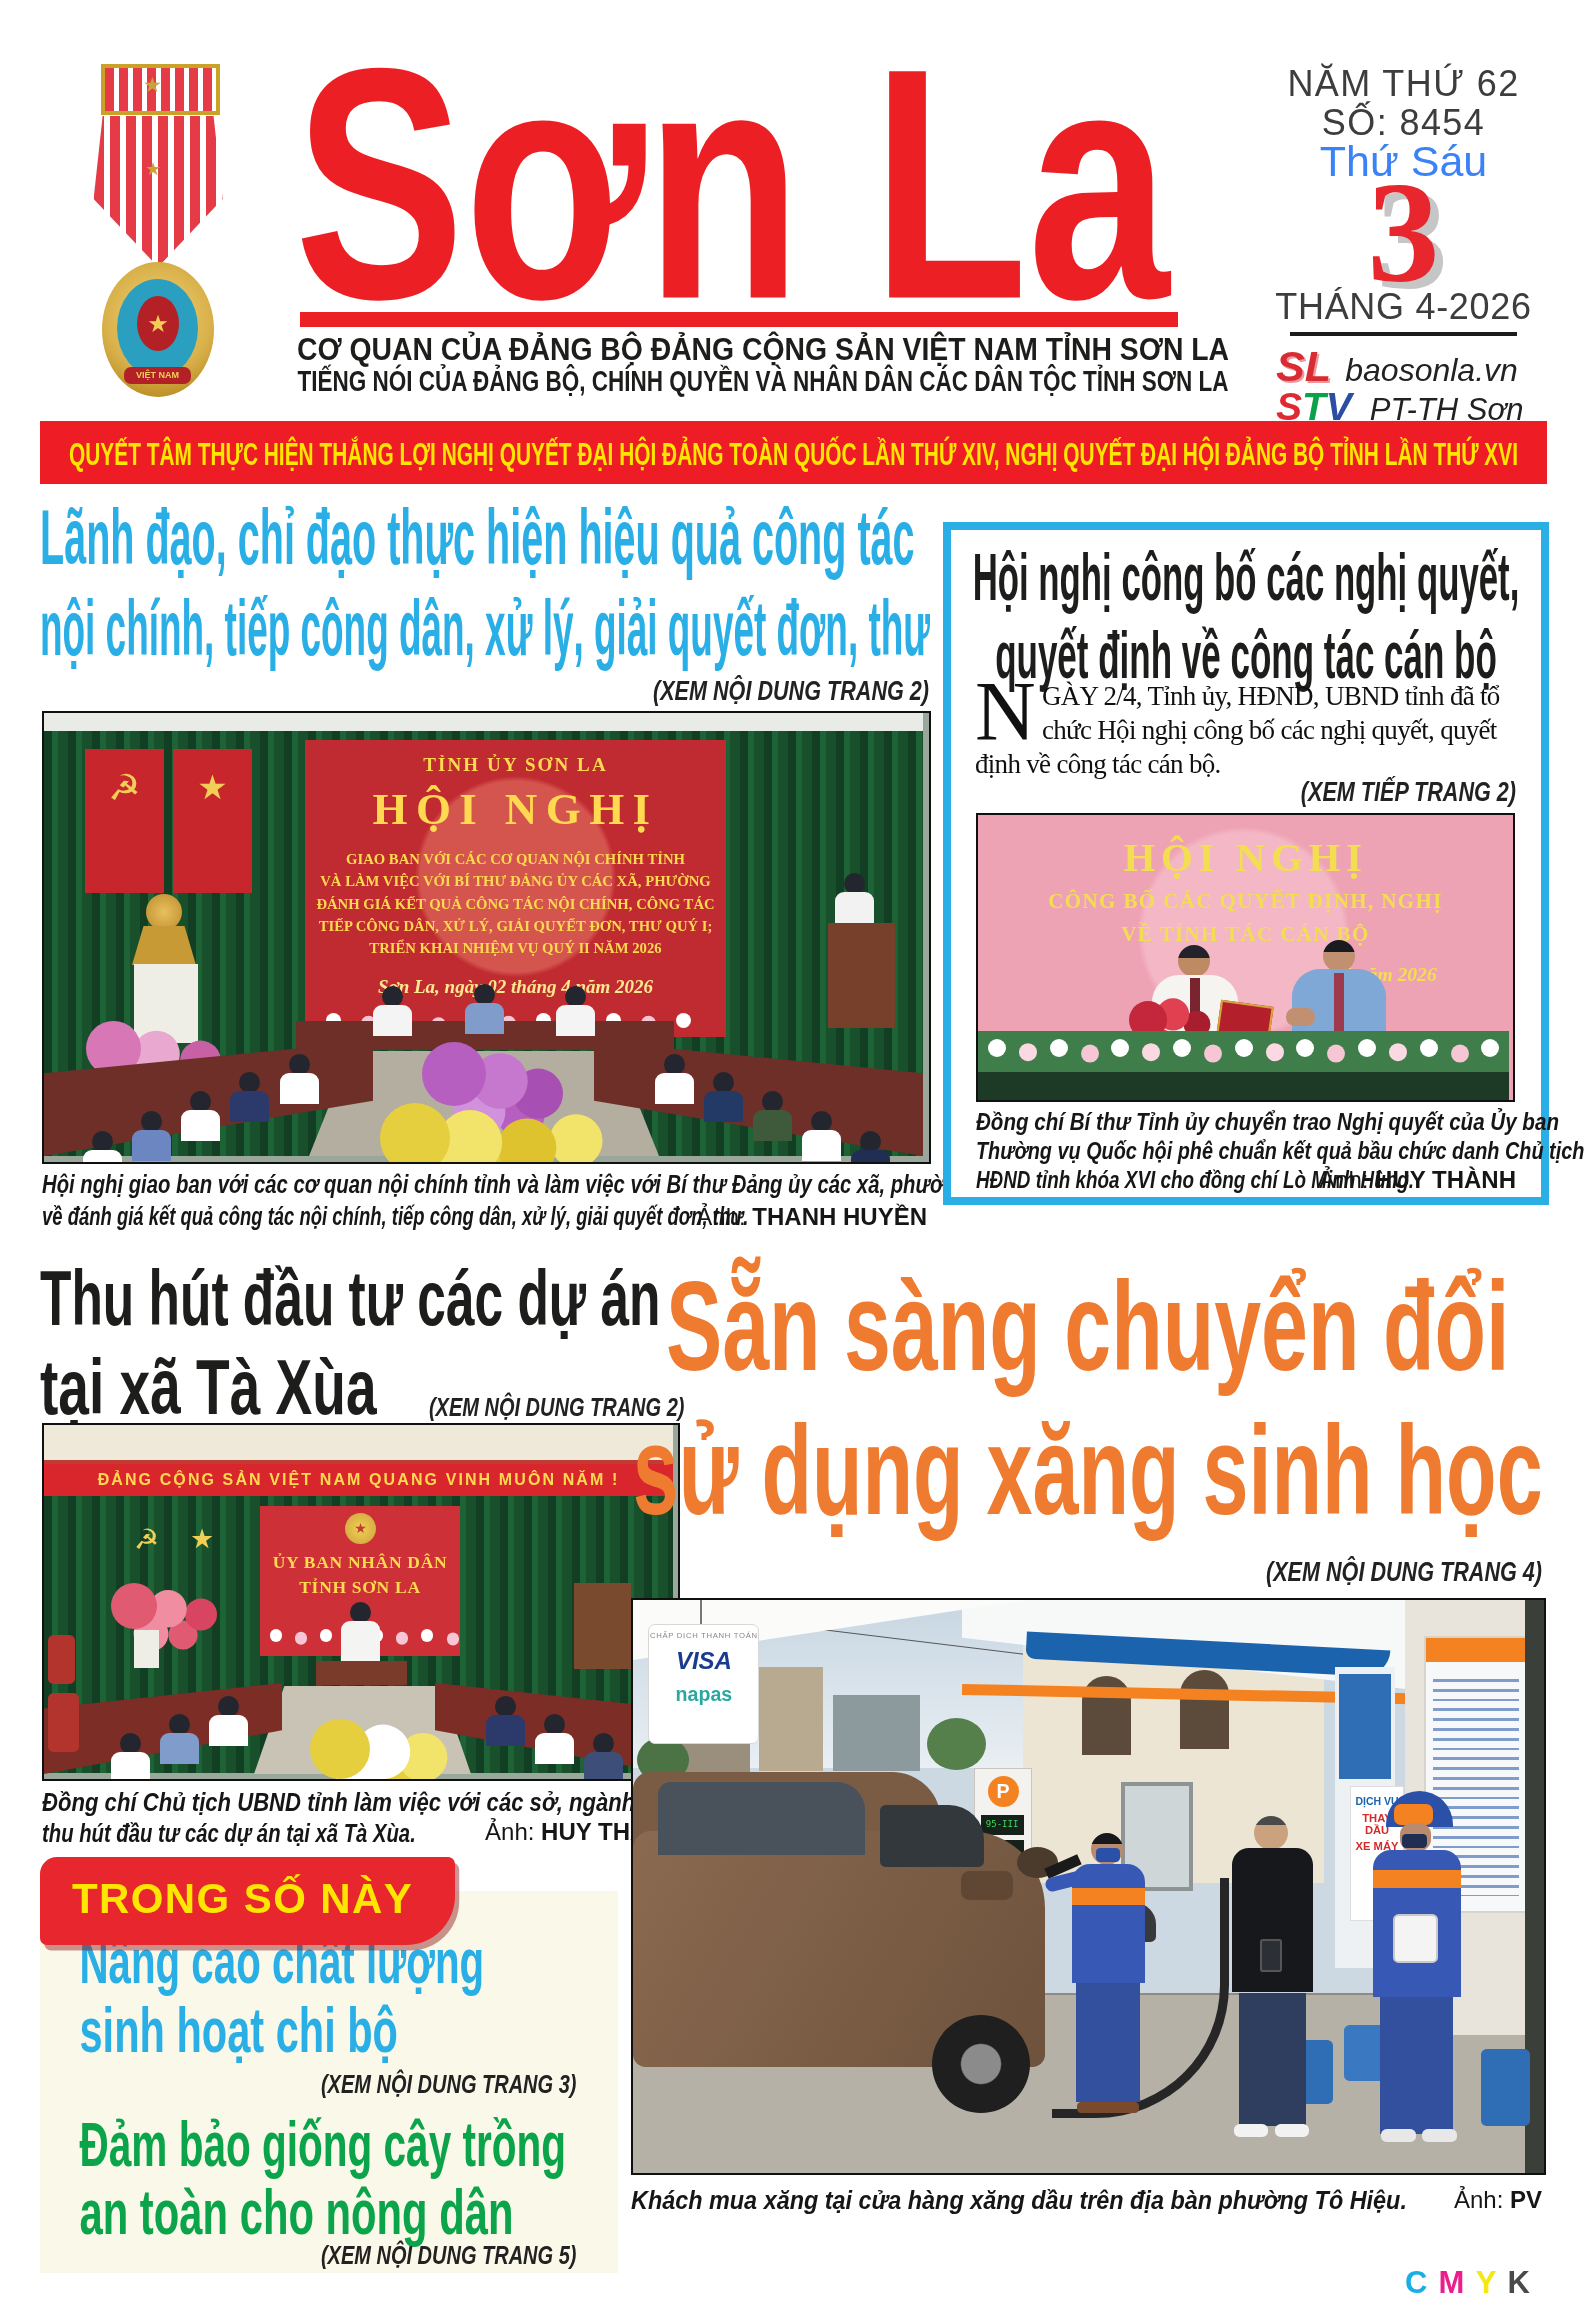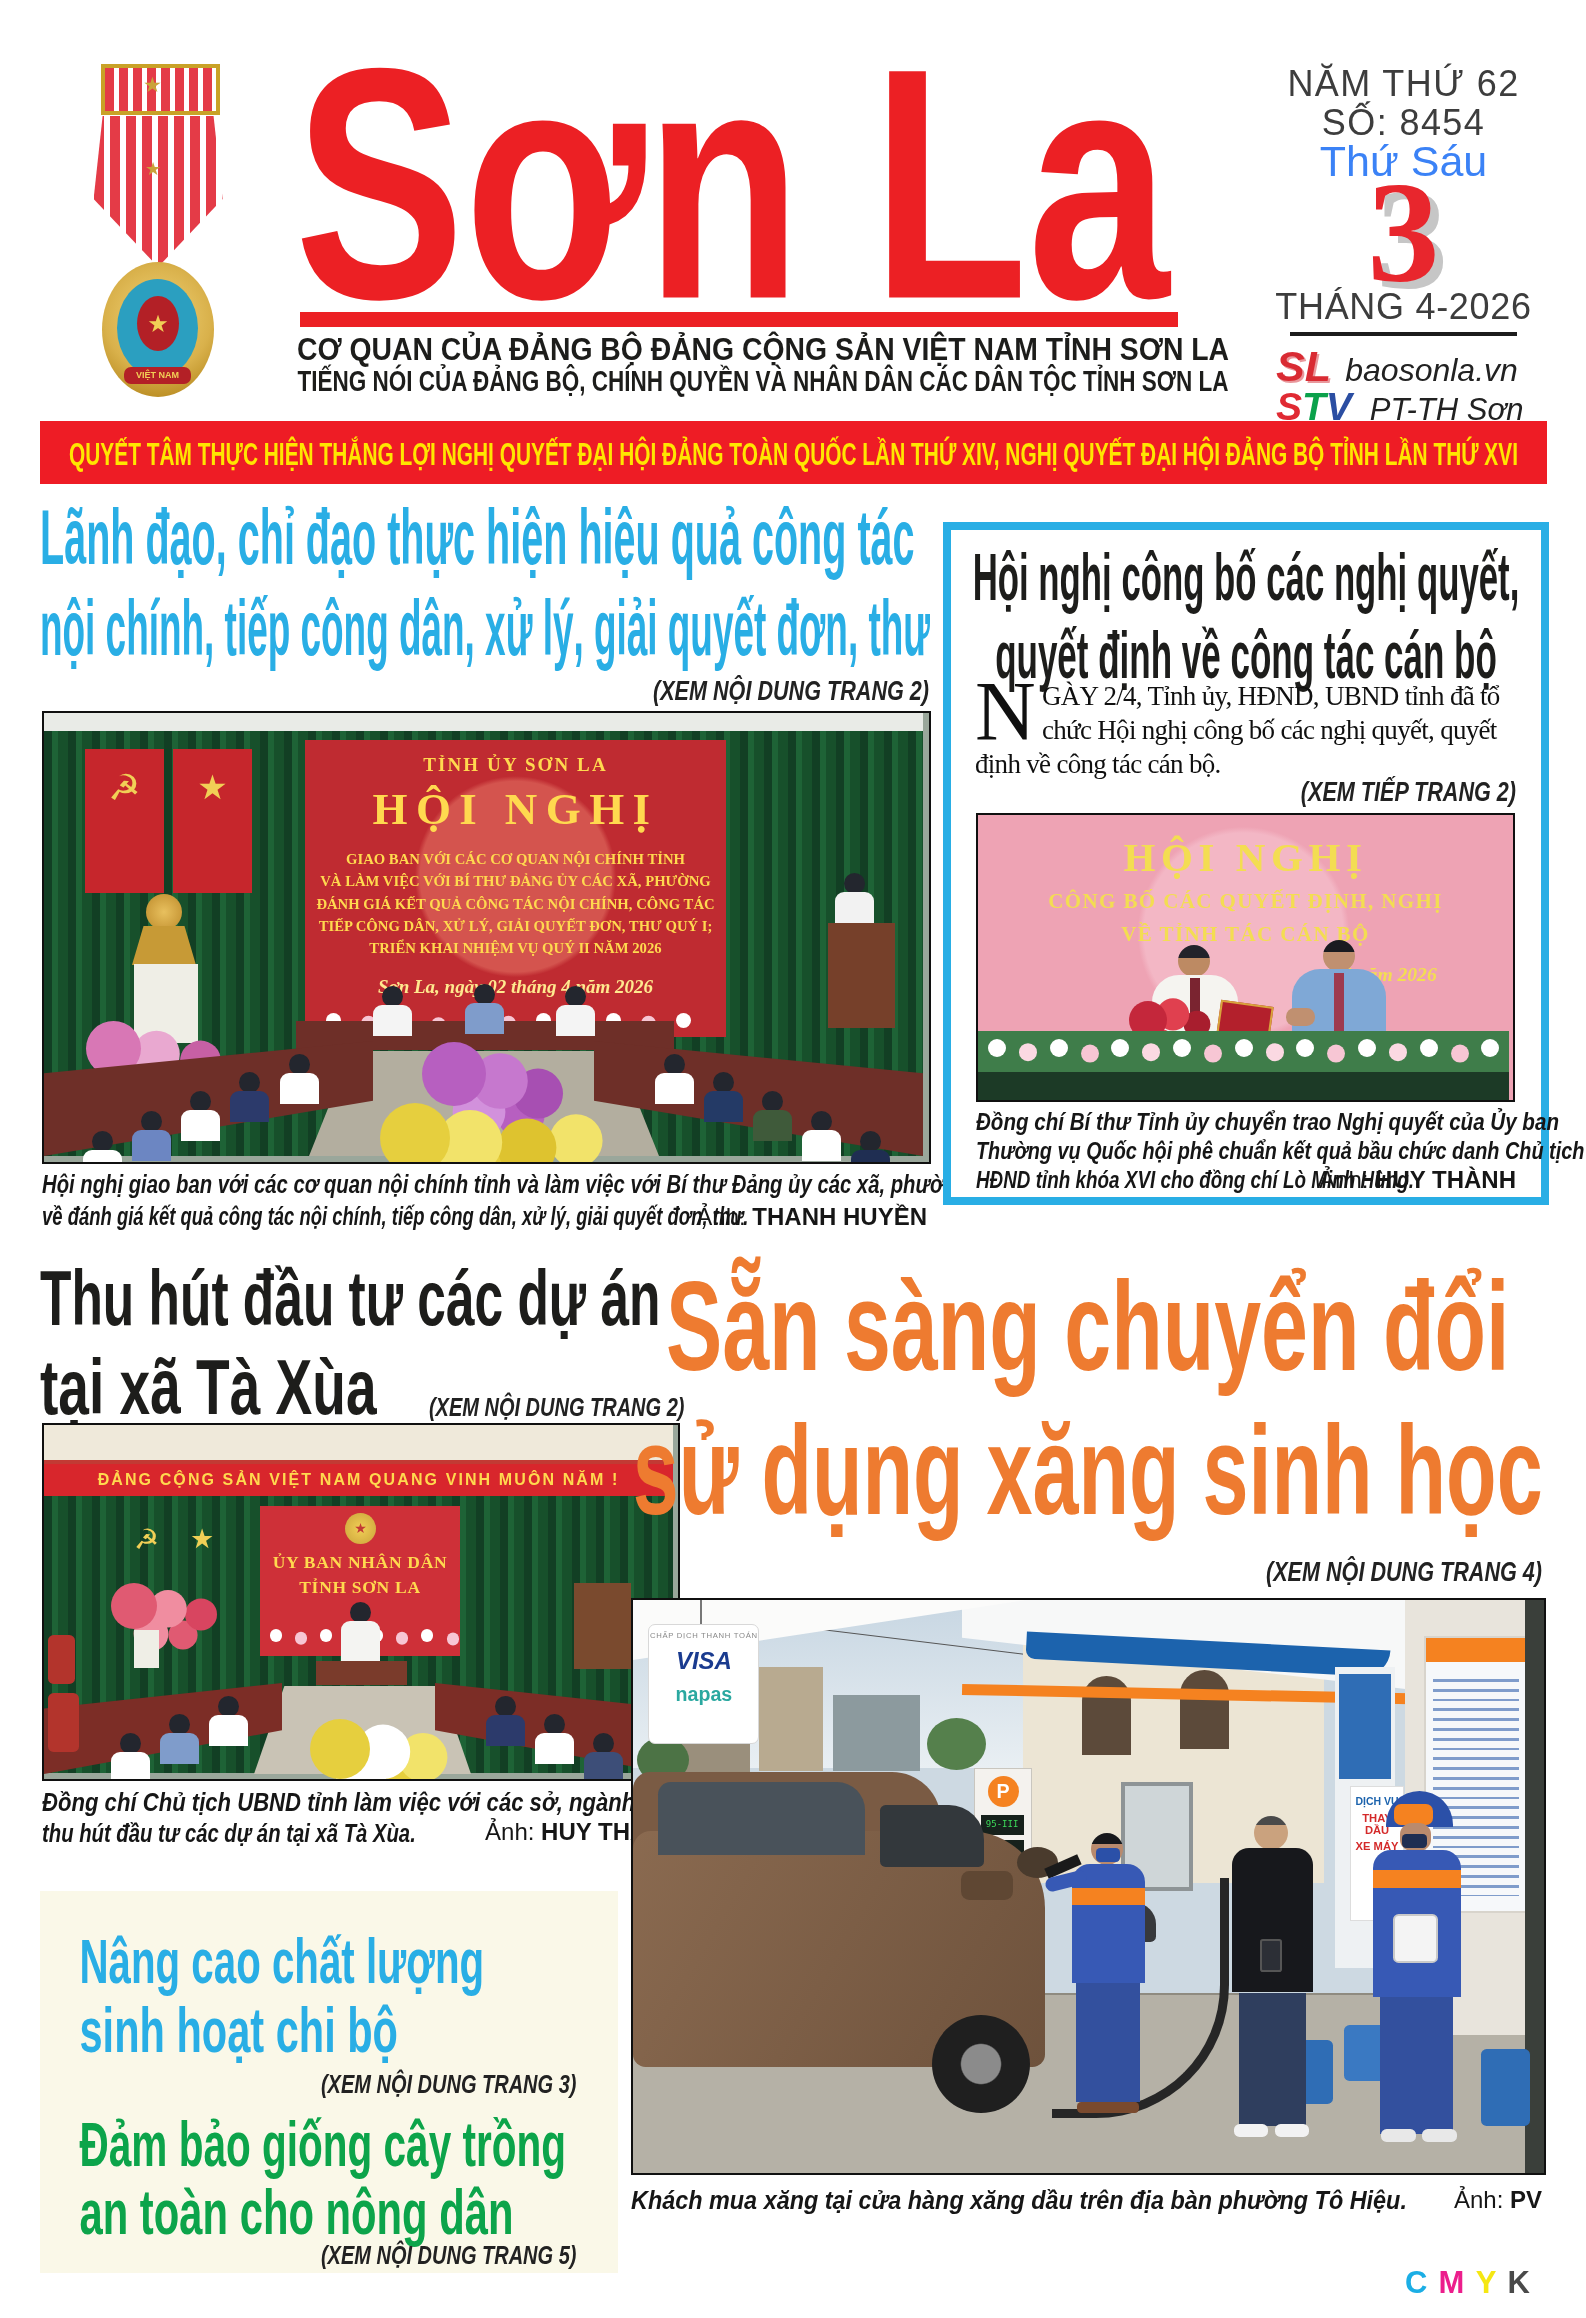--- a/index.html
+++ b/index.html
@@ -389,19 +389,22 @@
     </svg>
     <div class="see" style="right:42px;top:179px;font-size:25px">(XEM NỘI DUNG TRANG 3)</div>
     <svg class="hl" style="left:39px;top:219px" width="519" height="70" viewBox="0 0 740 100">
       <text x="0" y="80" font-size="90" class="tg" textLength="695" lengthAdjust="spacingAndGlyphs">Đảm bảo giống cây trồng</text>
     </svg>
     <svg class="hl" style="left:39px;top:287px" width="519" height="70" viewBox="0 0 740 100">
       <text x="0" y="80" font-size="90" class="tg" textLength="620" lengthAdjust="spacingAndGlyphs">an toàn cho nông dân</text>
     </svg>
     <div class="see" style="right:42px;top:350px;font-size:25px">(XEM NỘI DUNG TRANG 5)</div>
   </div>
+  <div class="abs" style="left:40px;top:1857px;width:415px;height:88px;background:#E8262D;border-radius:17px 7px 49px 7px;box-shadow:4.2px 5.6px 0 rgba(140,20,25,.45)">
+    <div style="padding-left:32px;line-height:84px;font-weight:bold;font-size:42px;color:#FFE600;letter-spacing:1.4px;white-space:nowrap">TRONG SỐ NÀY</div>
+  </div>
 
   <div class="abs" style="left:1405px;top:2265px;font-weight:bold;font-size:31px;letter-spacing:11.2px">
     <span style="color:#1BAEE5">C</span><span style="color:#EC1E8C">M</span><span style="color:#F5E713">Y</span><span style="color:#4A4A4A">K</span>
   </div>
 
 </div>
 
 
 </body></html>

